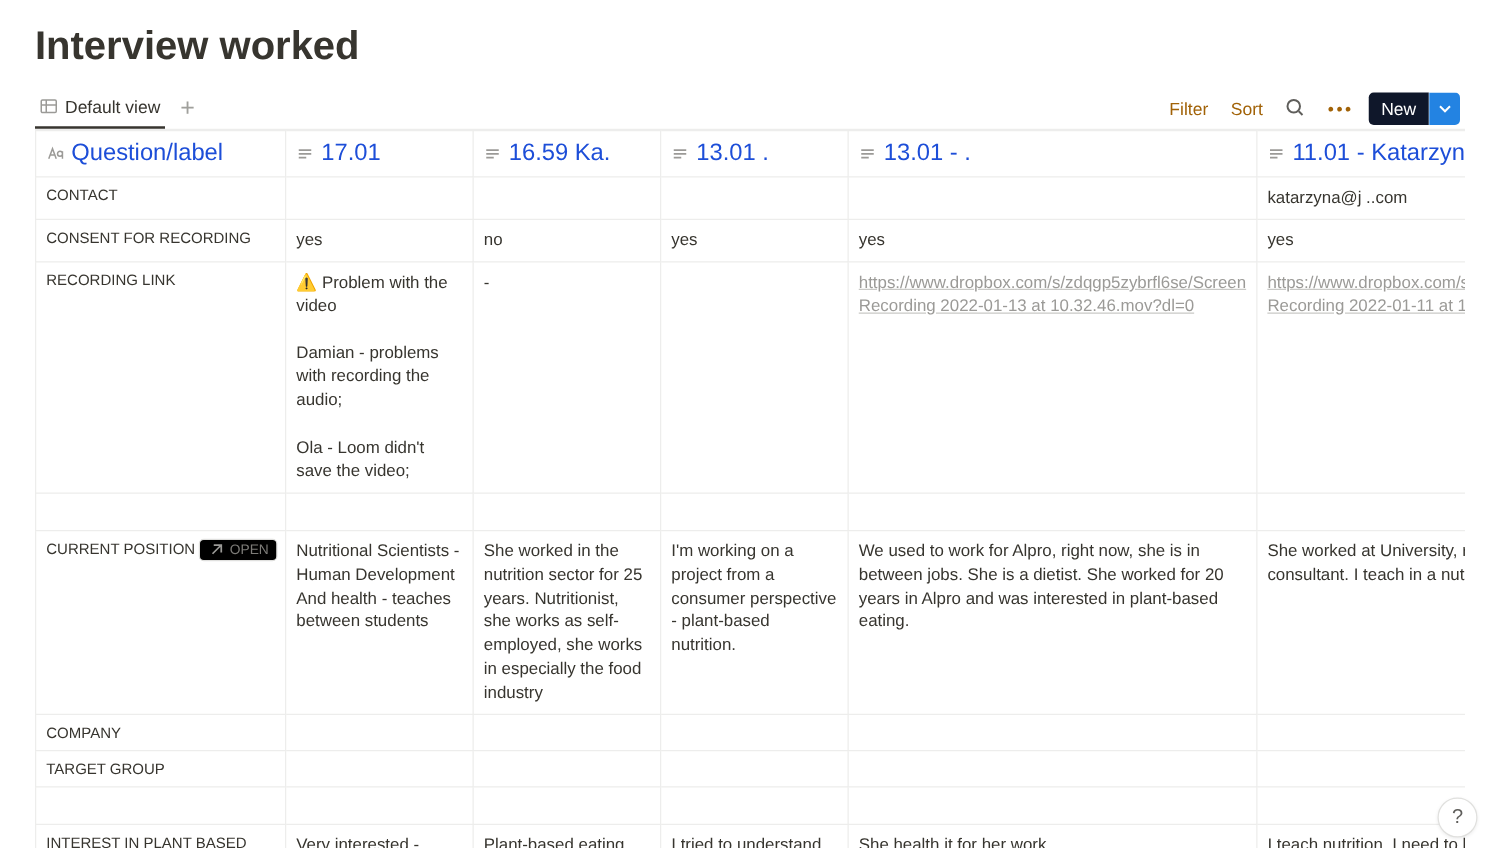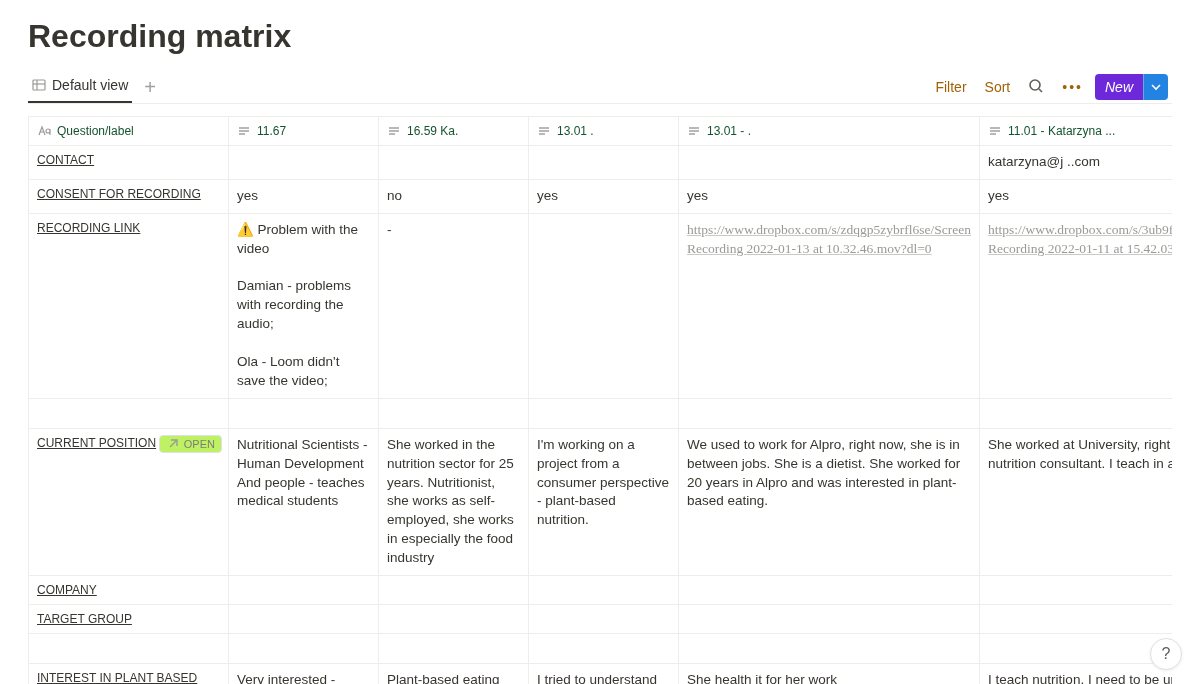--- a/index.html
+++ b/index.html
@@ -14,38 +14,37 @@
     font-weight: 700;
     margin-bottom: 16px;
   }
 
   .viewbar {
     display: flex;
     align-items: center;
     justify-content: space-between;
     padding-right: 4px;
     border-bottom: 1px solid #ededec;
-    margin-bottom: 12px;
+    margin-bottom: 0;
   }
   .viewbar-left, .viewbar-right { display: flex; align-items: center; gap: 6px; }
   .view-tab {
     display: flex; align-items: center; gap: 6px;
     font-size: 14px; padding: 6px 4px 8px 4px;
     border-bottom: 2px solid #37352f;
     font-weight: 500;
     cursor: pointer;
   }
   .view-add { color: #a0a09c; font-size: 20px; padding: 0 6px; cursor: pointer; line-height: 1; }
   .vb-btn { font-size: 14px; color: #a16207; padding: 4px 6px; cursor: pointer; border-radius: 4px; }
   .vb-icon { width: 16px; height: 16px; display: inline-flex; align-items: center; justify-content: center; color: #5f5e5b; }
   .new-btn {
-    background: #6d28d9; color: #fff; font-size: 14px;
+    background: #0f172a; color: #fff; font-size: 14px;
     border-radius: 4px 0 0 4px; padding: 5px 10px; cursor: pointer;
     font-weight: 500;
-    font-style: italic;
   }
   .new-caret {
     background: #2383e2; color: #fff; border-left: 1px solid rgba(255,255,255,0.3);
     border-radius: 0 4px 4px 0; padding: 5px 7px; cursor: pointer;
     display: inline-flex; align-items: center;
   }
 
   .table-wrap {
     overflow: auto;
     height: calc(684px - 110px);
@@ -58,51 +57,50 @@
   }
   th, td {
     border: 1px solid #ededec;
     text-align: left;
     vertical-align: top;
     padding: 7px 8px;
     overflow: hidden;
   }
   th {
     font-weight: 400;
-    color: #14532d;
-    font-size: 12px;
+    color: #1d4ed8;
+    font-size: 19px;
     white-space: nowrap;
   }
   th .th-flex { display: flex; align-items: center; gap: 6px; }
   th.first-col { width: 200px; }
   th.col { width: 150px; }
 
   td.rowlabel {
     font-size: 12px;
     font-weight: 500;
     color: #37352f;
     text-transform: uppercase;
     white-space: normal;
     position: relative;
-    text-decoration: underline;
   }
   .open-badge {
     position: absolute;
     right: 6px; top: 6px;
     border: 1px solid #e0e0de;
     border-radius: 4px;
     padding: 1px 6px;
     font-size: 11px;
     color: #7d7c78;
-    background: #bef264;
+    background: #000000;
     display: inline-flex; align-items: center; gap: 4px;
     font-weight: 400;
   }
   .cell-text { font-size: 13.5px; line-height: 1.4; color: #37352f; white-space: normal; word-wrap: break-word; }
-  .cell-link { color: #9b9a97; text-decoration: underline; text-decoration-color: #c9c9c6; font-family: Liberation Serif, serif; }
+  .cell-link { color: #9b9a97; text-decoration: underline; text-decoration-color: #c9c9c6; }
   tr.empty-row td { height: 30px; }
 
   .help-fab {
     position: fixed;
     right: 18px; bottom: 14px;
     width: 32px; height: 32px;
     border-radius: 50%;
     border: 1px solid #e0e0de;
     background: #fff;
     box-shadow: 0 1px 3px rgba(0,0,0,0.08);
@@ -111,21 +109,21 @@
     cursor: pointer;
   }
 
   
   .ico-table, .ico-text, .ico-aa, .ico-open { width: 14px; height: 14px; fill: currentColor; color: #9b9a97; flex-shrink: 0; }
 </style>
 </head>
 <body>
 
 <div class="page">
-  <h1 class="title">Recording matrix</h1>
+  <h1 class="title">Interview worked</h1>
 
   <div class="viewbar">
     <div class="viewbar-left">
       <div class="view-tab">
         <svg class="ico-table" viewBox="0 0 14 14">
             <rect x="1" y="2" width="12" height="10" rx="1" fill="none" stroke="currentColor" stroke-width="1.2"></rect>
             <line x1="1" y1="6" x2="13" y2="6" stroke="currentColor" stroke-width="1.2"></line>
             <line x1="5" y1="2" x2="5" y2="12" stroke="currentColor" stroke-width="1.2"></line>
           </svg>
         <span>Default view</span>
@@ -167,21 +165,21 @@
               <span>Question/label</span>
             </div>
           </th>
           <th class="col">
               <div class="th-flex">
                 <svg class="ico-text" viewBox="0 0 14 14">
                   <line x1="2" y1="4" x2="12" y2="4" stroke="currentColor" stroke-width="1.4"></line>
                   <line x1="2" y1="7" x2="12" y2="7" stroke="currentColor" stroke-width="1.4"></line>
                   <line x1="2" y1="10" x2="8" y2="10" stroke="currentColor" stroke-width="1.4"></line>
                 </svg>
-                <span>11.67  </span>
+                <span>17.01  </span>
               </div>
             </th>
           <th class="col">
               <div class="th-flex">
                 <svg class="ico-text" viewBox="0 0 14 14">
                   <line x1="2" y1="4" x2="12" y2="4" stroke="currentColor" stroke-width="1.4"></line>
                   <line x1="2" y1="7" x2="12" y2="7" stroke="currentColor" stroke-width="1.4"></line>
                   <line x1="2" y1="10" x2="8" y2="10" stroke="currentColor" stroke-width="1.4"></line>
                 </svg>
                 <span>16.59 Ka.</span>
@@ -284,21 +282,21 @@
             <td></td>
           </tr>
           <tr>
             <td class="rowlabel" style="position: relative;"><span>CURRENT POSITION</span><span class="open-badge">
                 <svg class="ico-open" viewBox="0 0 14 14">
                   <path d="M5 3 H11 V9 M11 3 L4 10" fill="none" stroke="currentColor" stroke-width="1.4"></path>
                 </svg>
                 <span>OPEN</span>
               </span></td>
             <td>
-              <div class="cell-text">Nutritional Scientists - Human Development And people - teaches medical students</div>
+              <div class="cell-text">Nutritional Scientists - Human Development And health - teaches between students</div>
             </td>
             <td>
               <div class="cell-text">She worked in the nutrition sector for 25 years. Nutritionist, she works as self-employed, she works in especially the food industry</div>
             </td>
             <td>
               <div class="cell-text">I'm working on a project from a consumer perspective - plant-based nutrition.</div>
             </td>
             <td>
               <div class="cell-text">We used to work for Alpro, right now, she is in between jobs. She is a dietist. She worked for 20 years in Alpro and was interested in plant-based eating.</div>
             </td>

